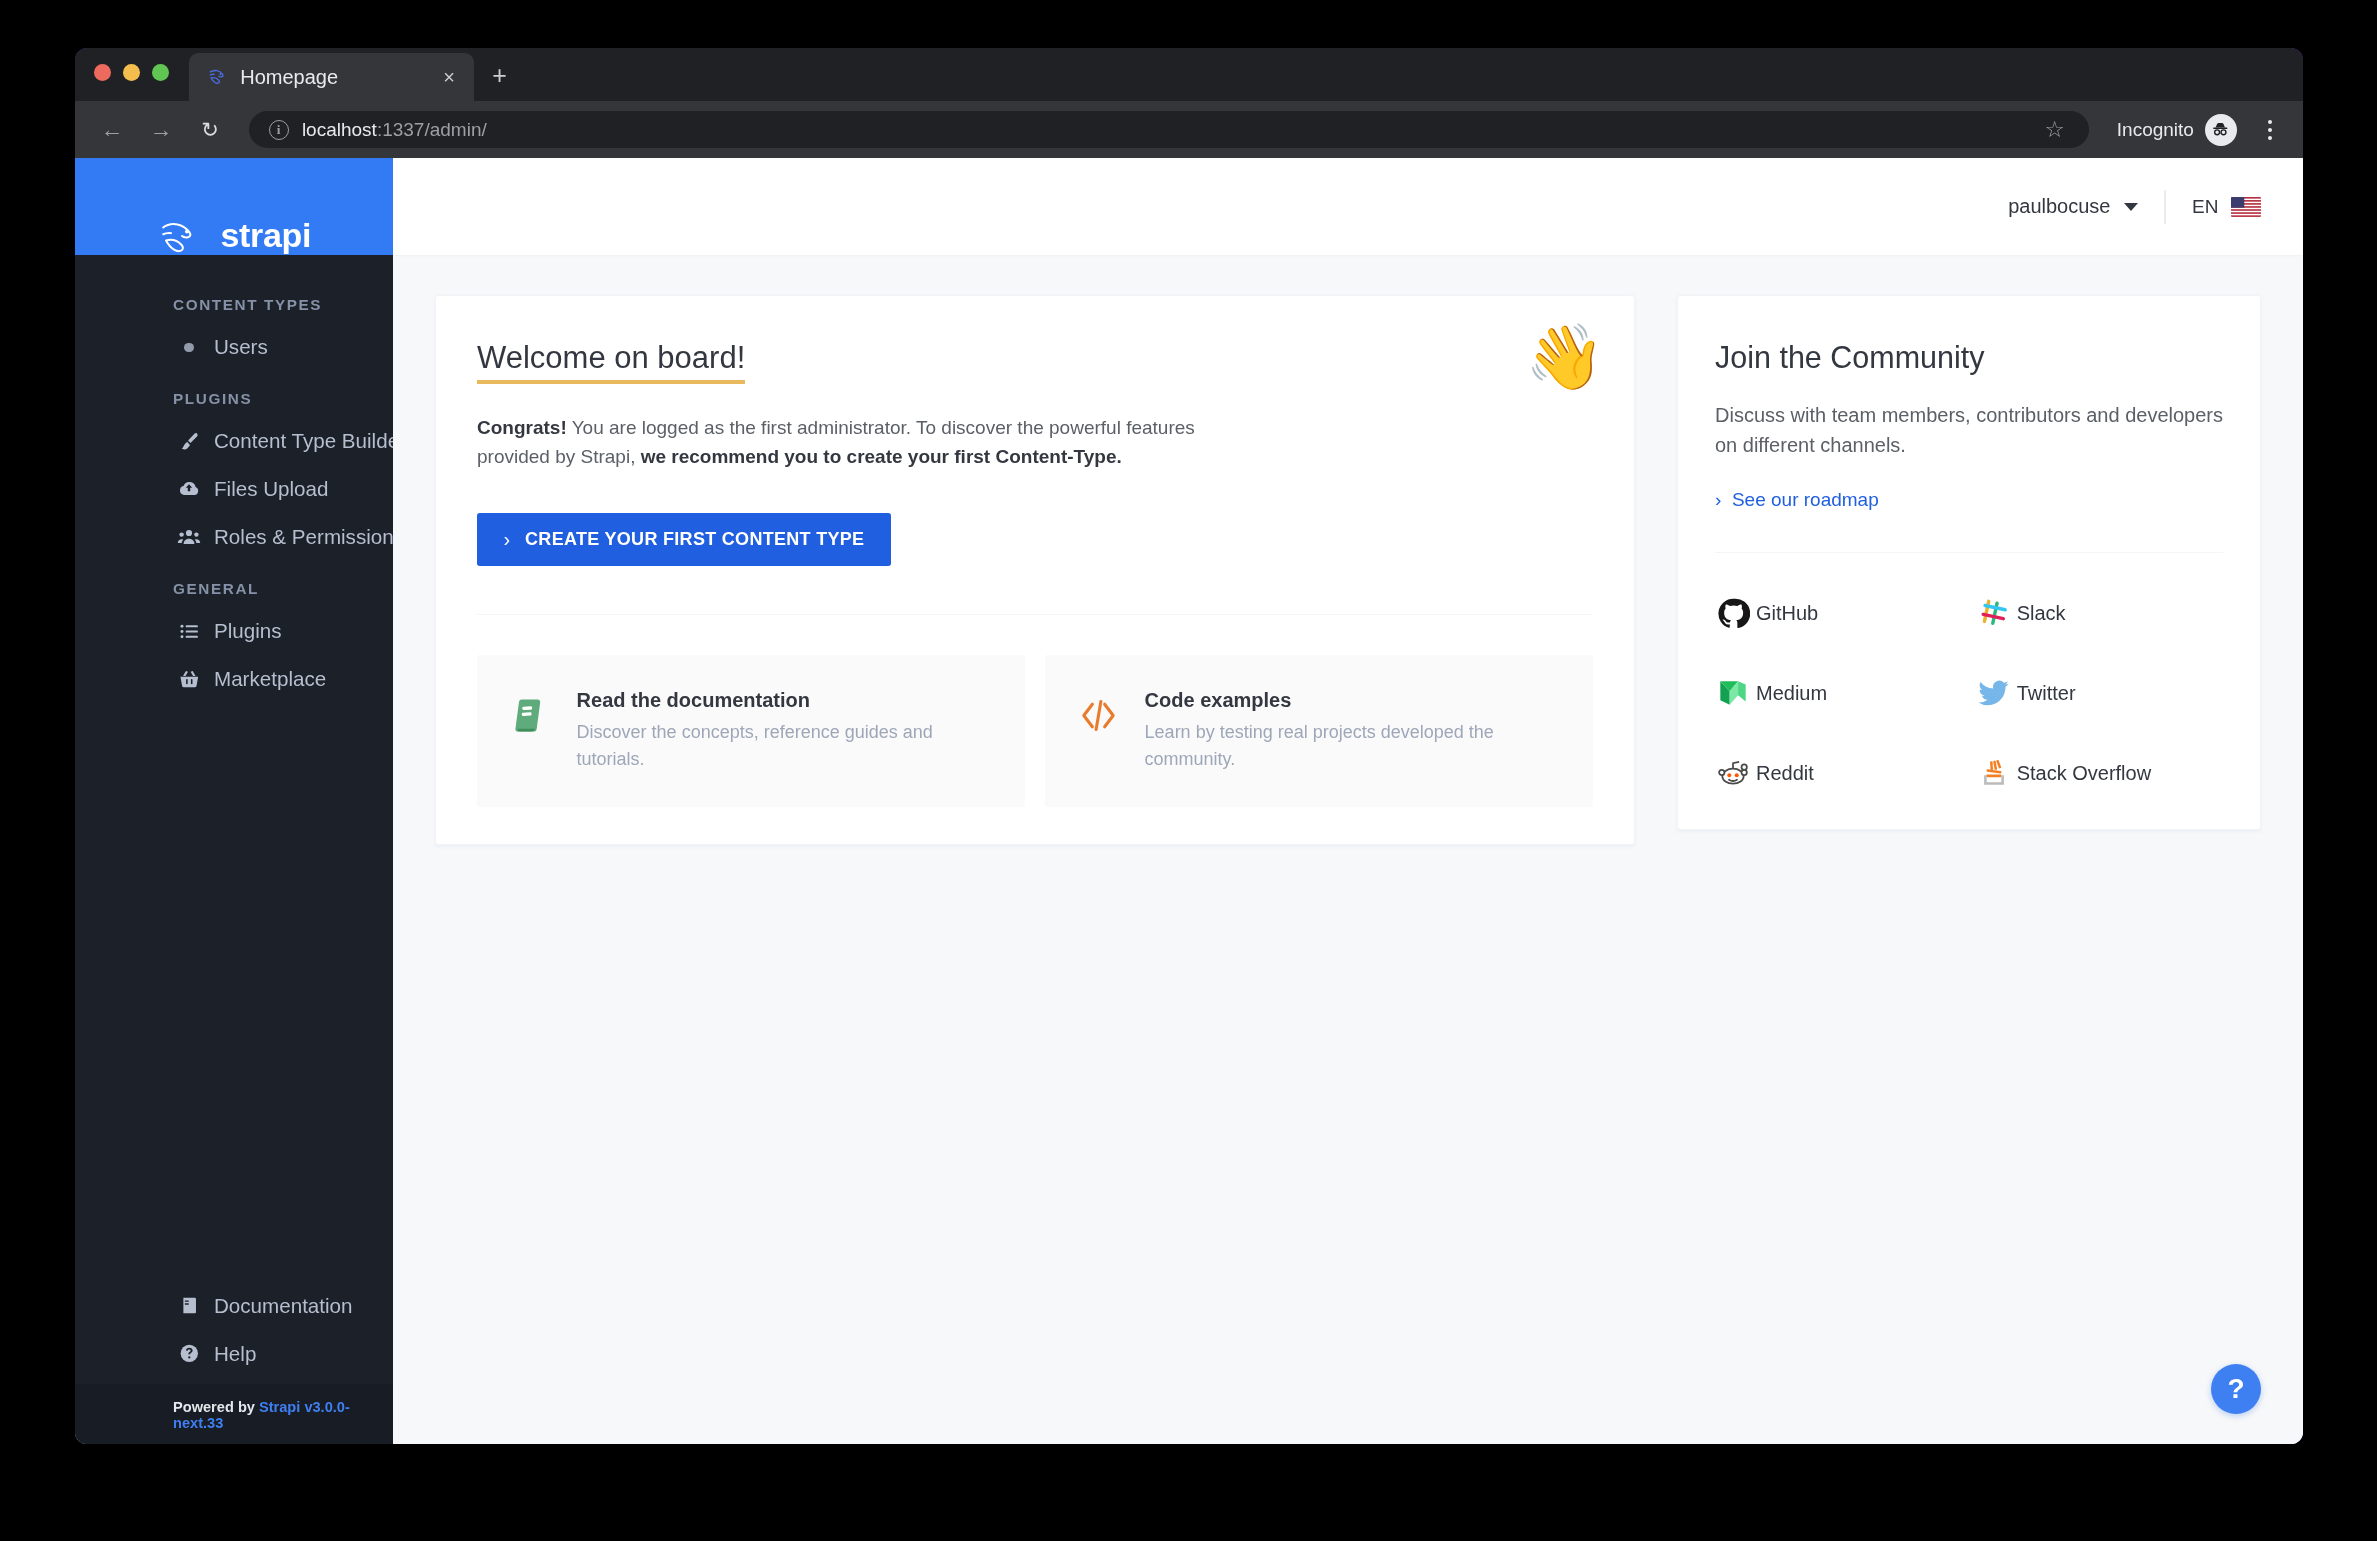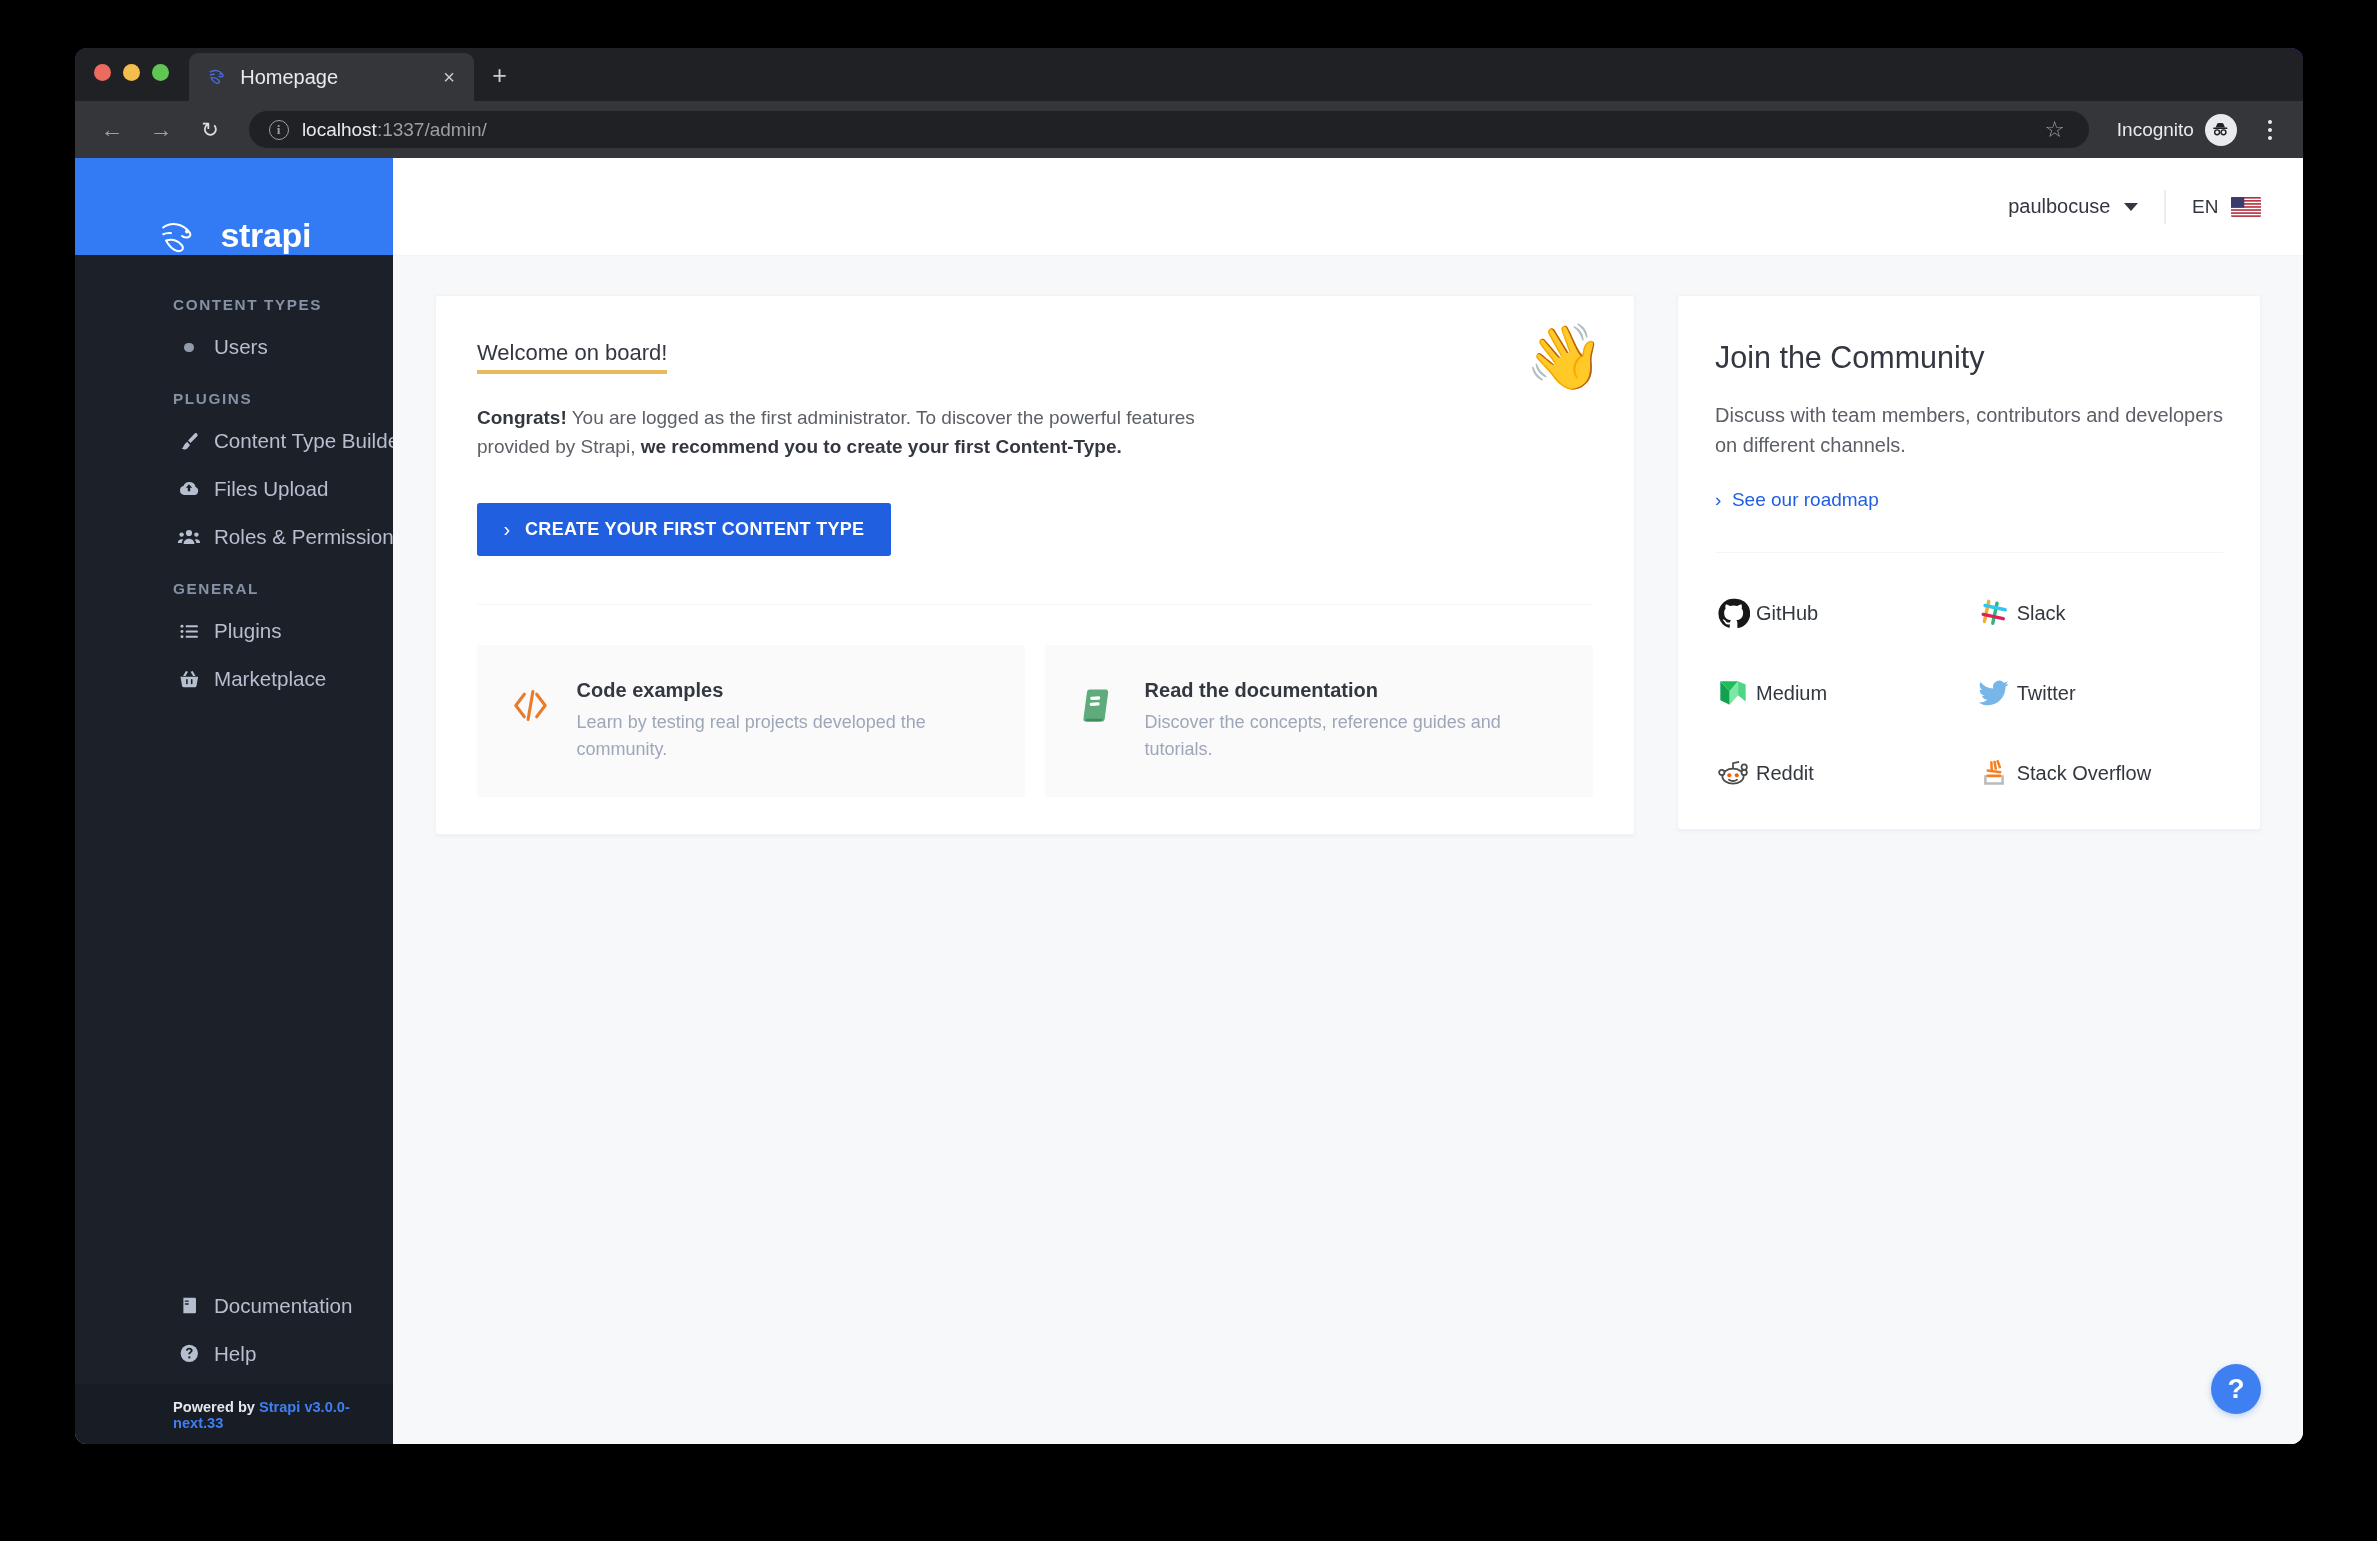--- a/index.html
+++ b/index.html
@@ -203,21 +203,21 @@
     background: #fff;
     border-radius: 3.3px;
     box-shadow: 0 1.3px 2.7px rgba(227,233,243,.5);
     border: 0.7px solid #F2F3F6;
   }
 
   
   .welcome-card { flex: 1; min-width: 0; padding: 0 0 37px 0; }
   .welcome-inner { padding: 44px 41px 0 41px; position: relative; }
   .welcome-title {
-    font-size: 22px; color: #333740; font-weight: normal;
+    font-size: 31px; color: #333740; font-weight: normal;
     display: inline-block;
     padding-bottom: 4px;
     border-bottom: 4.6px solid #E9B95E;
   }
   .welcome-text {
     margin-top: 29px;
     font-size: 19px; line-height: 1.55;
     color: #5B5F66;
     max-width: 723px;
   }
@@ -519,44 +519,44 @@
               <span class="chev">›</span>
               <span>CREATE YOUR FIRST CONTENT TYPE</span>
             </button>
           </div>
 
           <div class="welcome-divider"></div>
 
           <div class="tiles">
             <div class="tile">
               <span class="tile-ico">
-                <svg viewBox="0 0 24 24" width="41" height="41" fill="none" stroke="#E97B2C" stroke-width="1.8" stroke-linecap="round" stroke-linejoin="round">
-                  <path d="M8.4 5.4L3.4 12l5 6.6"></path>
-                  <path d="M15.6 5.4l5 6.6-5 6.6"></path>
-                  <path d="M13.4 3.8L10.6 20.2"></path>
-                </svg>
-              </span>
-              <div>
-                <div class="tile-title">Code examples</div>
-                <div class="tile-desc">Learn by testing real projects developed the community.</div>
-              </div>
-            </div>
-
-            <div class="tile">
-              <span class="tile-ico">
                 <svg viewBox="0 0 24 24" width="42" height="42">
                   <path d="M6.2 2.6h10.2c1 0 1.6.8 1.4 1.8l-2 15c-.1.9-.8 1.5-1.7 1.5h-9c-1 0-1.6-.8-1.4-1.8l2-15c.1-.9.7-1.5 1.5-1.5z" fill="#5FAB7B"></path>
                   <path d="M5 19.3h9.7c-.1.9-.8 1.6-1.7 1.6H6c-.6 0-1-.3-1-.8z" fill="#3F8E5C"></path>
                   <rect x="7.6" y="6.6" width="5.6" height="1.9" rx=".7" fill="#FFF" transform="rotate(-3 10 7.5)"></rect>
                   <rect x="7.3" y="10" width="5.6" height="1.9" rx=".7" fill="#FFF" transform="rotate(-3 10 11)"></rect>
                 </svg>
               </span>
               <div>
                 <div class="tile-title">Read the documentation</div>
                 <div class="tile-desc">Discover the concepts, reference guides and tutorials.</div>
+              </div>
+            </div>
+
+            <div class="tile">
+              <span class="tile-ico">
+                <svg viewBox="0 0 24 24" width="41" height="41" fill="none" stroke="#E97B2C" stroke-width="1.8" stroke-linecap="round" stroke-linejoin="round">
+                  <path d="M8.4 5.4L3.4 12l5 6.6"></path>
+                  <path d="M15.6 5.4l5 6.6-5 6.6"></path>
+                  <path d="M13.4 3.8L10.6 20.2"></path>
+                </svg>
+              </span>
+              <div>
+                <div class="tile-title">Code examples</div>
+                <div class="tile-desc">Learn by testing real projects developed the community.</div>
               </div>
             </div>
           </div>
         </div>
 
         <div class="card community-card">
           <div class="community-title">Join the Community</div>
           <p class="community-desc">Discuss with team members, contributors and developers on different channels.</p>
           <a class="roadmap-link" href="#">
             <span>›</span>

